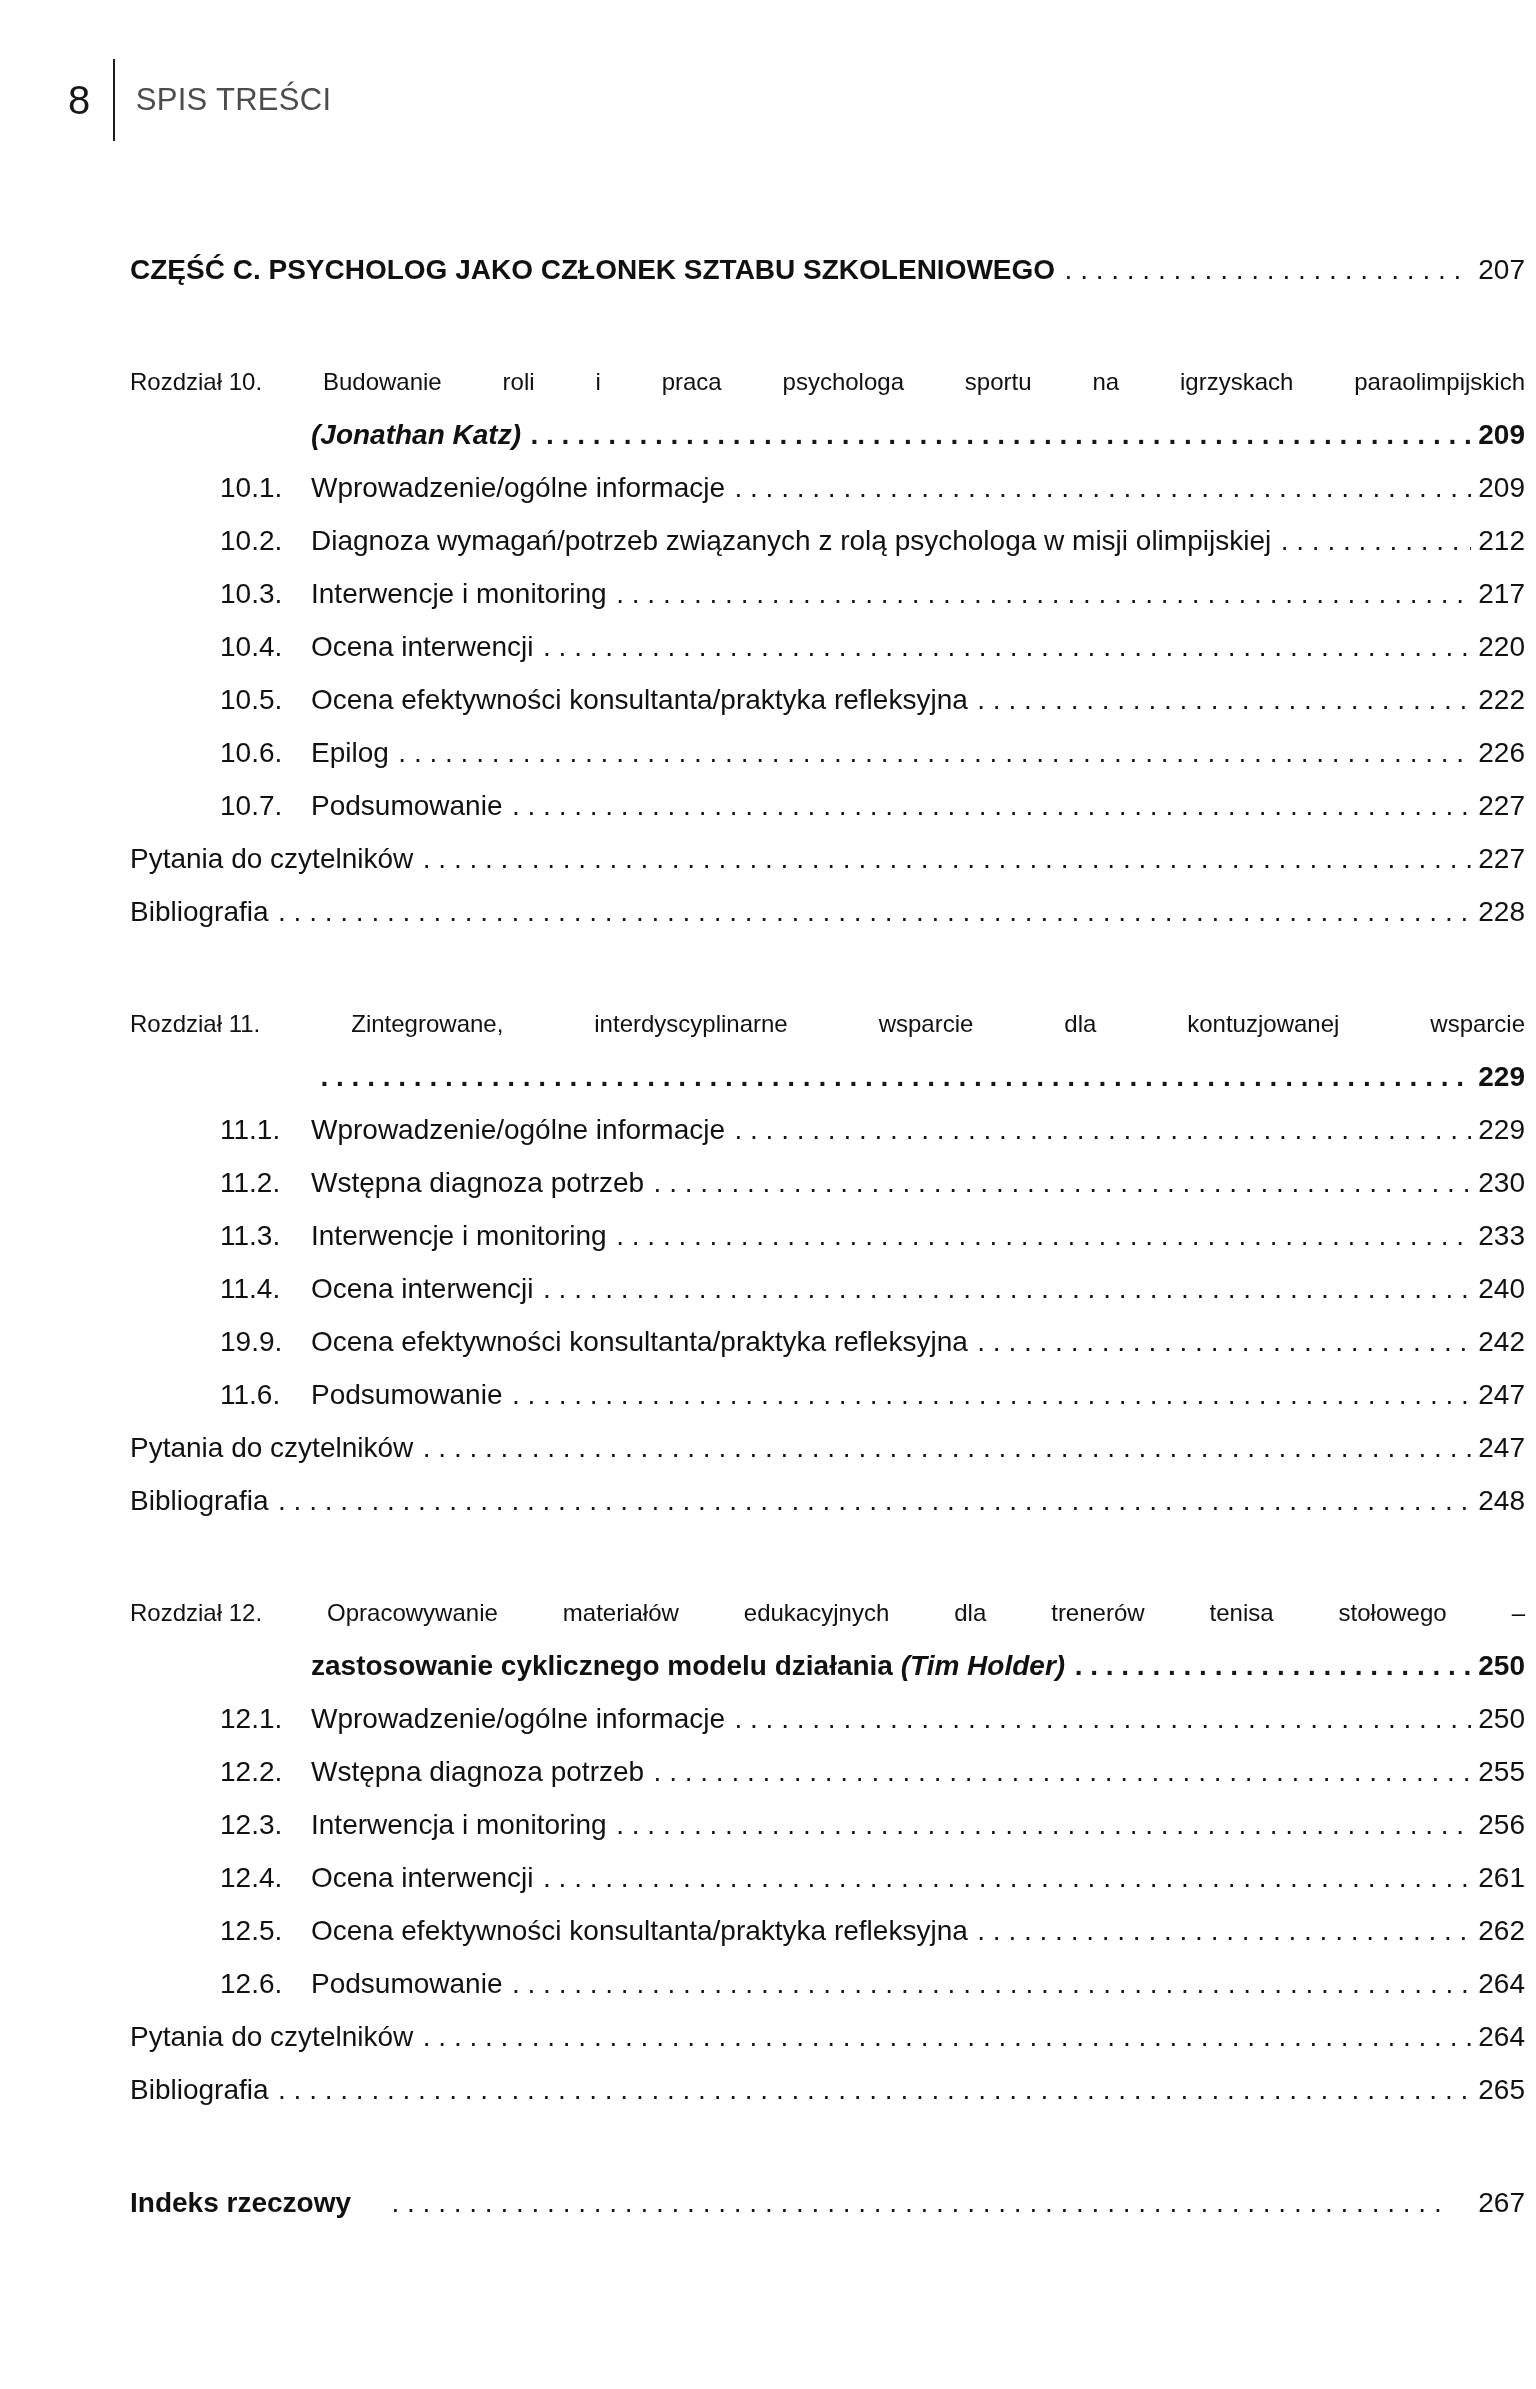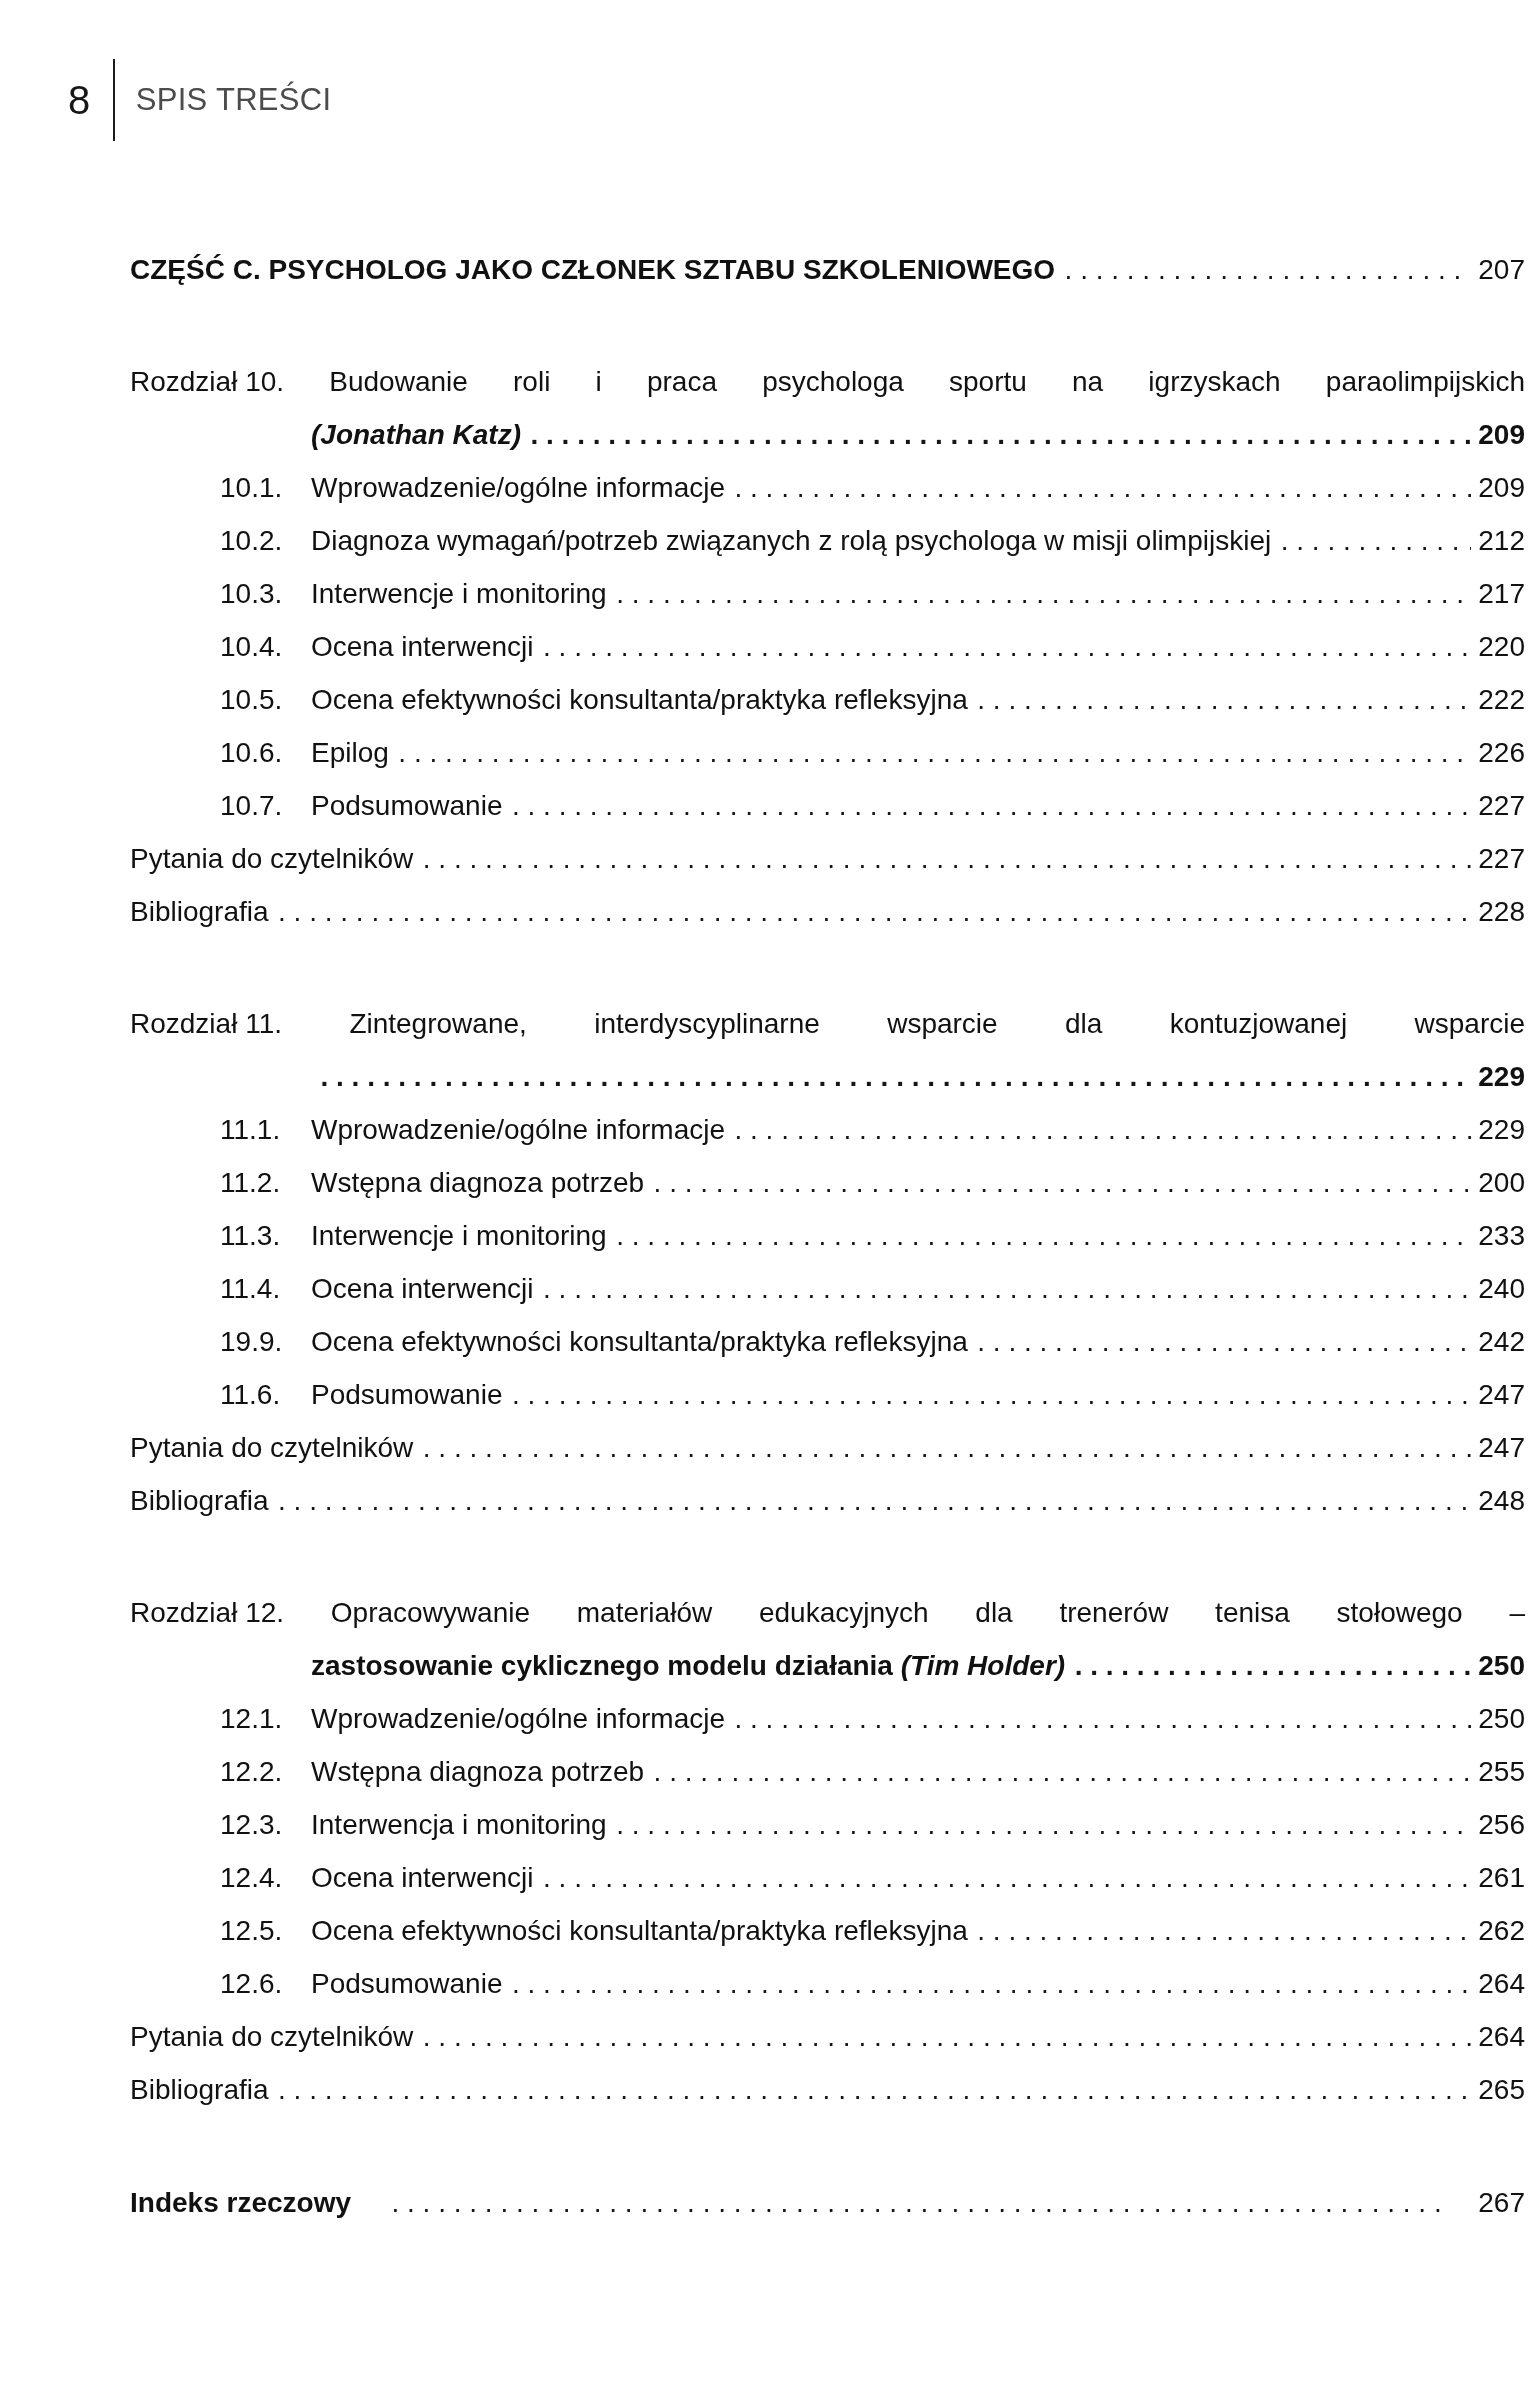--- a/index.html
+++ b/index.html
@@ -35,21 +35,21 @@
   }
   .pg { flex: 0 0 auto; min-width: 49px; text-align: right; }
 
   .bold, .part .t, .index-row .t { font-weight: 700; }
   .it { font-style: italic; }
 
   .chapter { margin-top: 59px; }
   .index-row { margin-top: 60px; gap: 31px; }
 
   .ch-line1 {
-    font-size: 28px; line-height: 53px;
+    font-size: 24px; line-height: 53px;
     text-align: justify;
     text-align-last: justify;
   }
   .ch-label { display: inline-block; }
 </style>
 </head>
 <body>
 
 <div class="page-header">
   <span class="folio">8</span>
@@ -144,21 +144,21 @@
     <div class="row sec">
       <span class="num">11.1.</span>
       <span class="t">Wprowadzenie/ogólne informacje</span>
       <span class="leader">. . . . . . . . . . . . . . . . . . . . . . . . . . . . . . . . . . . . . . . . . . . . . . . . . . . . . . . . . . . . . . . . . . . . . . . . . . . . . . . . . . . . . . . . . . . . . . . . . . . . . . . . . . . . . . . . . . . . . . . . . . . . . . . . . . . . . . . . . . . . </span>
       <span class="pg">229</span>
     </div>
     <div class="row sec">
       <span class="num">11.2.</span>
       <span class="t">Wstępna diagnoza potrzeb</span>
       <span class="leader">. . . . . . . . . . . . . . . . . . . . . . . . . . . . . . . . . . . . . . . . . . . . . . . . . . . . . . . . . . . . . . . . . . . . . . . . . . . . . . . . . . . . . . . . . . . . . . . . . . . . . . . . . . . . . . . . . . . . . . . . . . . . . . . . . . . . . . . . . . . . </span>
-      <span class="pg">200</span>
+      <span class="pg">230</span>
     </div>
     <div class="row sec">
       <span class="num">11.3.</span>
       <span class="t">Interwencje i monitoring</span>
       <span class="leader">. . . . . . . . . . . . . . . . . . . . . . . . . . . . . . . . . . . . . . . . . . . . . . . . . . . . . . . . . . . . . . . . . . . . . . . . . . . . . . . . . . . . . . . . . . . . . . . . . . . . . . . . . . . . . . . . . . . . . . . . . . . . . . . . . . . . . . . . . . . . </span>
       <span class="pg">233</span>
     </div>
     <div class="row sec">
       <span class="num">11.4.</span>
       <span class="t">Ocena interwencji</span>

